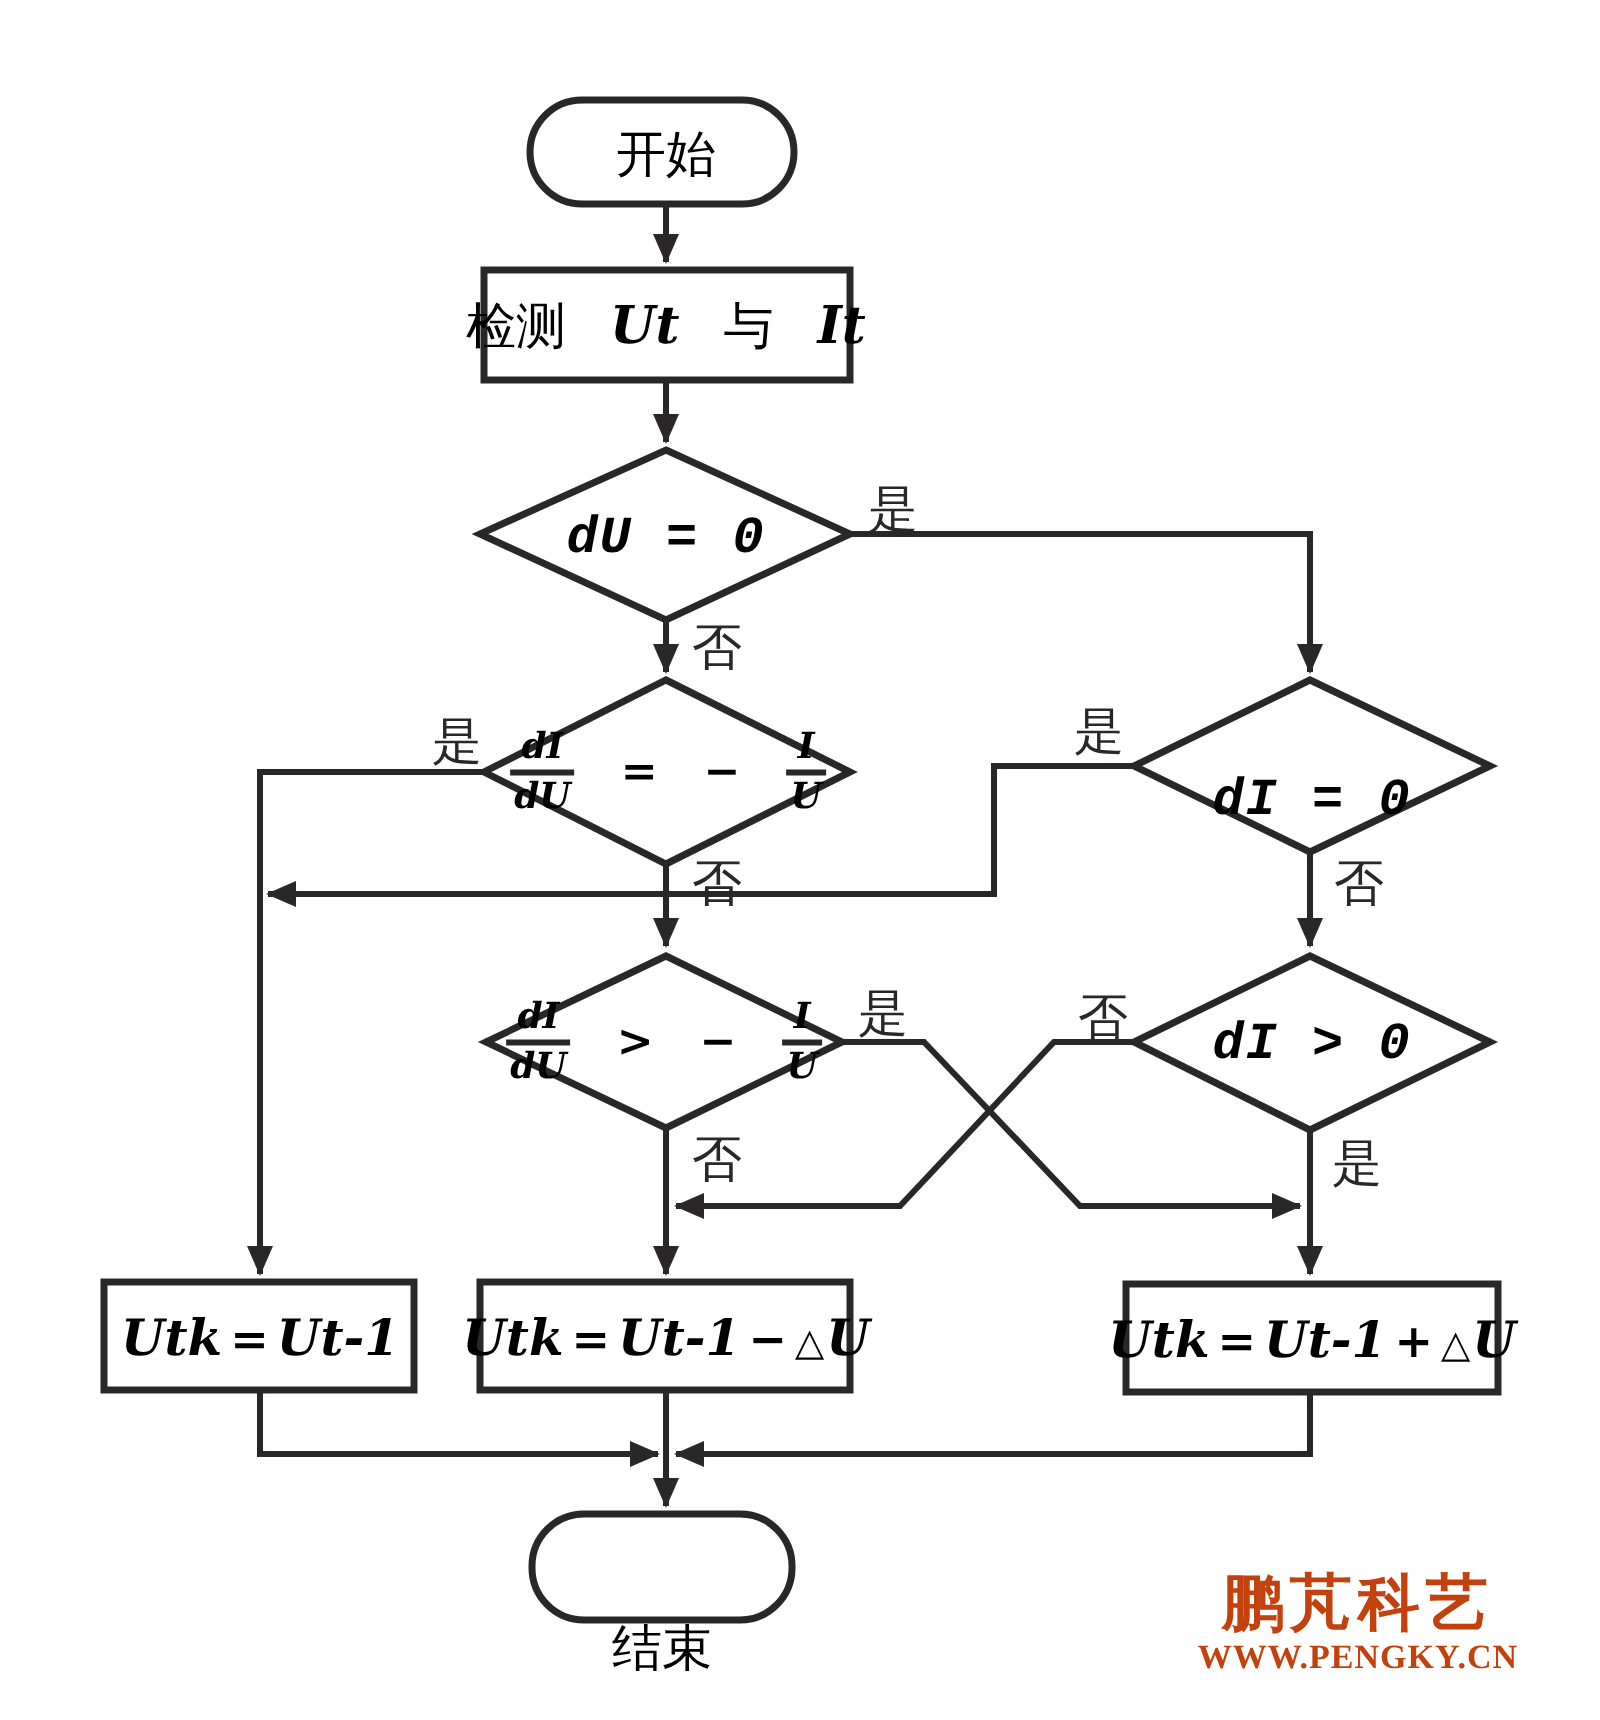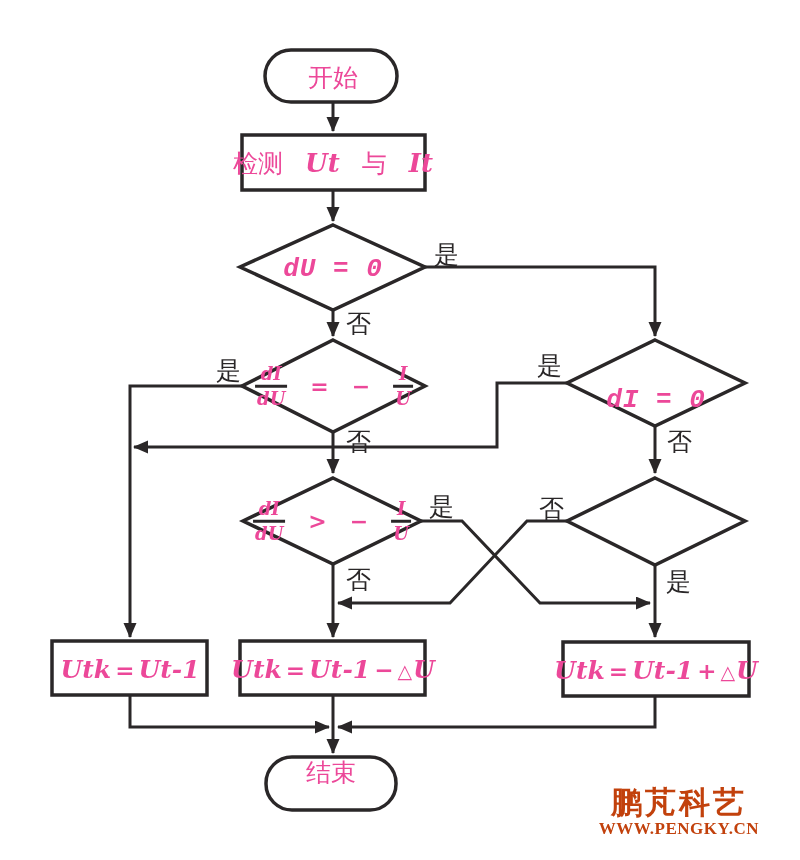--- a/index.html
+++ b/index.html
@@ -1,21 +1,21 @@
 <!DOCTYPE html>
 <html><head>
 <meta charset="utf-8">
 <style>
   html,body{margin:0;padding:0;background:#ffffff;}
   .canvas{position:relative;width:800px;height:860px;background:#ffffff;overflow:hidden;
           font-family:"DejaVu Sans","Liberation Sans",sans-serif;color:#2a2728;}
   .canvas svg{position:absolute;left:0;top:0;}
 
   .node-label{position:absolute;transform:translate(-50%,-50%);white-space:nowrap;
-              display:flex;align-items:baseline;justify-content:center;color:#ec4899;}
+              display:flex;align-items:baseline;justify-content:center;color:#000000;}
   .cjk{font-family:"DejaVu Sans","Liberation Sans",sans-serif;font-size:25px;font-weight:500;}
   .math{font-family:"DejaVu Serif","Liberation Serif",serif;font-weight:bold;font-style:italic;}
   .expr1{font-family:Liberation Mono, monospace;font-weight:bold;font-style:italic;font-size:26px;letter-spacing:1px;}
   .sub{font-size:17px;}
   .var{display:inline-flex;align-items:baseline;}
   .detect-row{gap:22px;}
   .detect-row .math{font-size:26px;}
 
   .frac{display:inline-flex;flex-direction:column;align-items:center;line-height:1;}
   .frac .num,.frac .den{font-family:"DejaVu Serif","Liberation Serif",serif;
@@ -128,20 +128,21 @@
       </span>
     <span class="rel">&gt;</span>
     <span class="neg">−</span>
     <span class="frac">
         <span class="num">I</span>
         <span class="bar"></span>
         <span class="den">U</span>
       </span>
   </div>
 
+  <div class="node-label expr1" style="left:656px;top:522px;">dI &gt; 0</div>
 
   <div class="node-label assign" style="left:130px;top:669px;">
     <span class="math">U</span>
       <span class="math sub">tk</span>
     <span class="op">=</span>
     <span class="math">U</span>
       <span class="math sub">t-1</span>
   </div>
 
   <div class="node-label assign" style="left:333px;top:669px;">
@@ -159,21 +160,21 @@
     <span class="math">U</span>
       <span class="math sub">tk</span>
     <span class="op">=</span>
     <span class="math">U</span>
       <span class="math sub">t-1</span>
     <span class="op">+</span>
     <span class="tri">△</span>
       <span class="math">U</span>
   </div>
 
-  <div class="node-label cjk" style="left:331px;top:772px;">结束</div>
+  <div class="node-label cjk" style="left:331px;top:824px;">结束</div>
 
   <span class="edge-label" style="left:434px;top:242px;">是</span>
   <span class="edge-label" style="left:346px;top:311px;">否</span>
   <span class="edge-label" style="left:216px;top:358px;">是</span>
   <span class="edge-label" style="left:346px;top:429px;">否</span>
   <span class="edge-label" style="left:537px;top:353px;">是</span>
   <span class="edge-label" style="left:667px;top:429px;">否</span>
   <span class="edge-label" style="left:429px;top:494px;">是</span>
   <span class="edge-label" style="left:346px;top:567px;">否</span>
   <span class="edge-label" style="left:539px;top:496px;">否</span>

